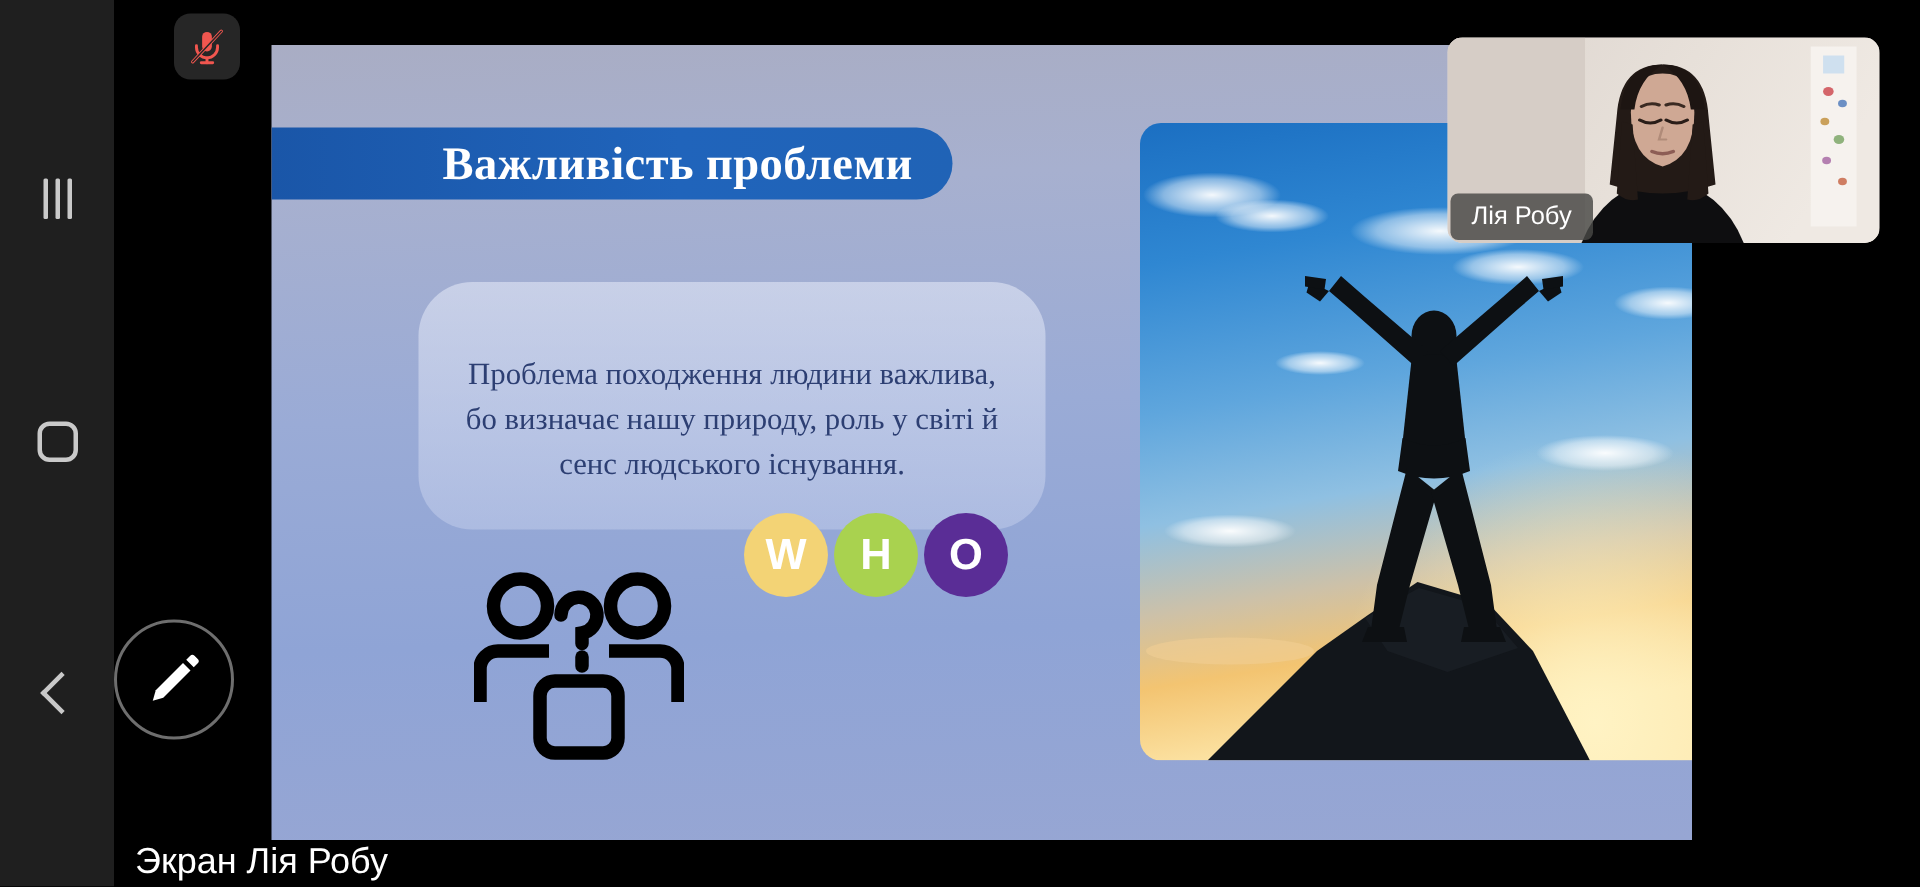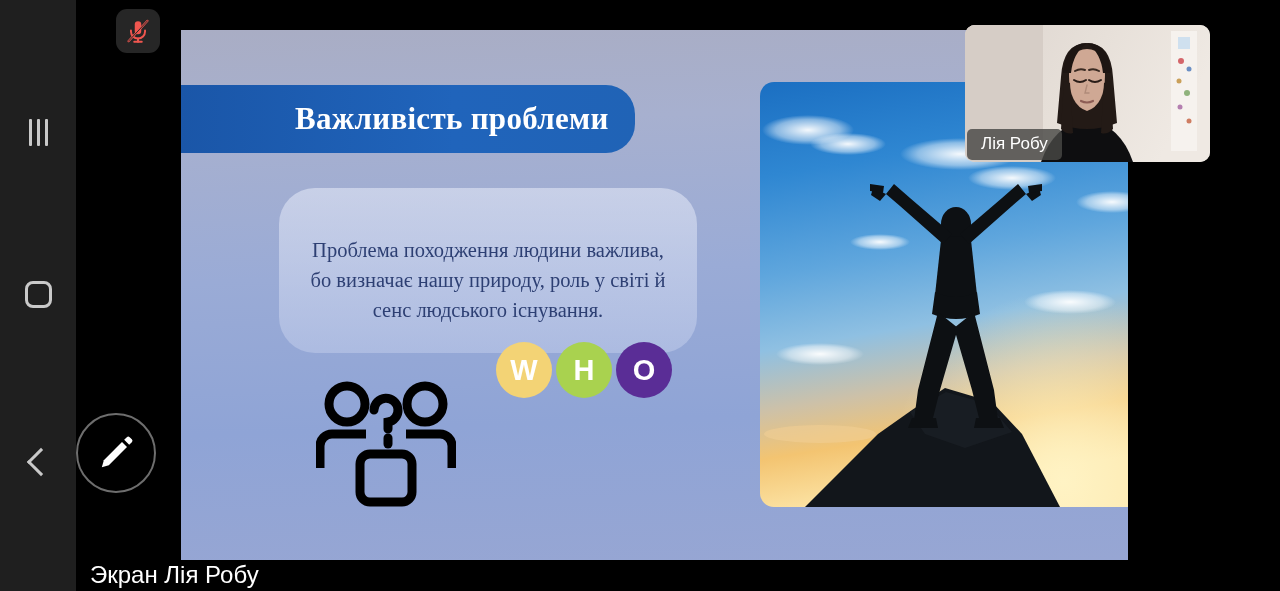--- a/index.html
+++ b/index.html
@@ -45,21 +45,21 @@
   }
 
   
   .slide{
     position:absolute; left:105px; top:30px; width:947px; height:530px;
     background:linear-gradient(178deg,#a9adc4 0%,#a7b0cf 18%,#9aabd6 45%,#8fa4d6 72%,#97a6d3 100%);
     overflow:hidden;
   }
 
   .slide-title-banner{
-    position:absolute; left:0px; top:55px; width:454px; height:68px;
+    position:absolute; left:0px; top:55px; width:454px; height:48px;
     background:linear-gradient(90deg,#1a56a8 0%,#2064bb 60%,#2063b6 100%);
     border-top-right-radius:29px; border-bottom-right-radius:29px;
     display:flex; align-items:center;
   }
   .slide-title-banner span{
     color:#ffffff; font-family:"Liberation Serif", serif; font-weight:bold;
     font-size:31px; letter-spacing:.3px; padding-left:114px; white-space:nowrap;
   }
 
   .text-bubble{
@@ -86,21 +86,21 @@
 
   
   .hero-photo{
     position:absolute; left:579px; top:52px; width:389px; height:425px;
     border-radius:14px; overflow:hidden;
   }
   .hero-photo svg{ display:block; width:100%; height:100%; }
 
   
   .pip{
-    position:absolute; left:889px; top:25px; width:245px; height:137px;
+    position:absolute; left:889px; top:25px; width:288px; height:137px;
     background:#d9d2cd; border-radius:10px; overflow:hidden; z-index:30;
   }
   .pip svg{ display:block; width:100%; height:100%; }
   .pip-name{
     position:absolute; left:2px; bottom:2px;
     background:rgba(72,72,70,.82); color:#fff;
     font-size:17px; padding:5px 14px 6px 14px; border-radius:5px;
     white-space:nowrap; z-index:31;
   }
 

